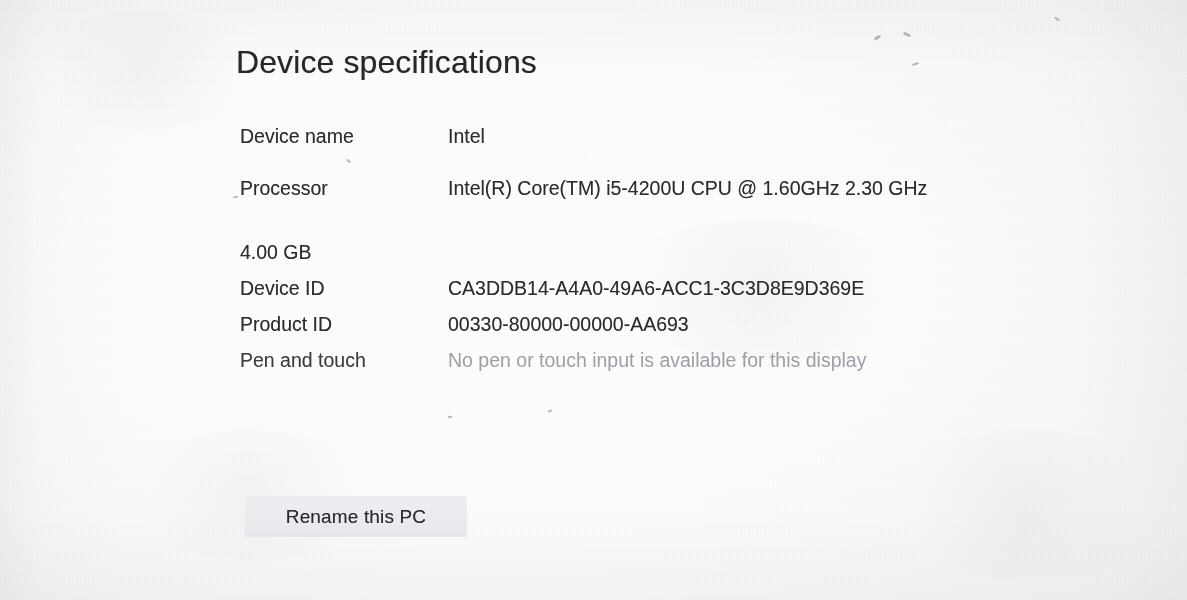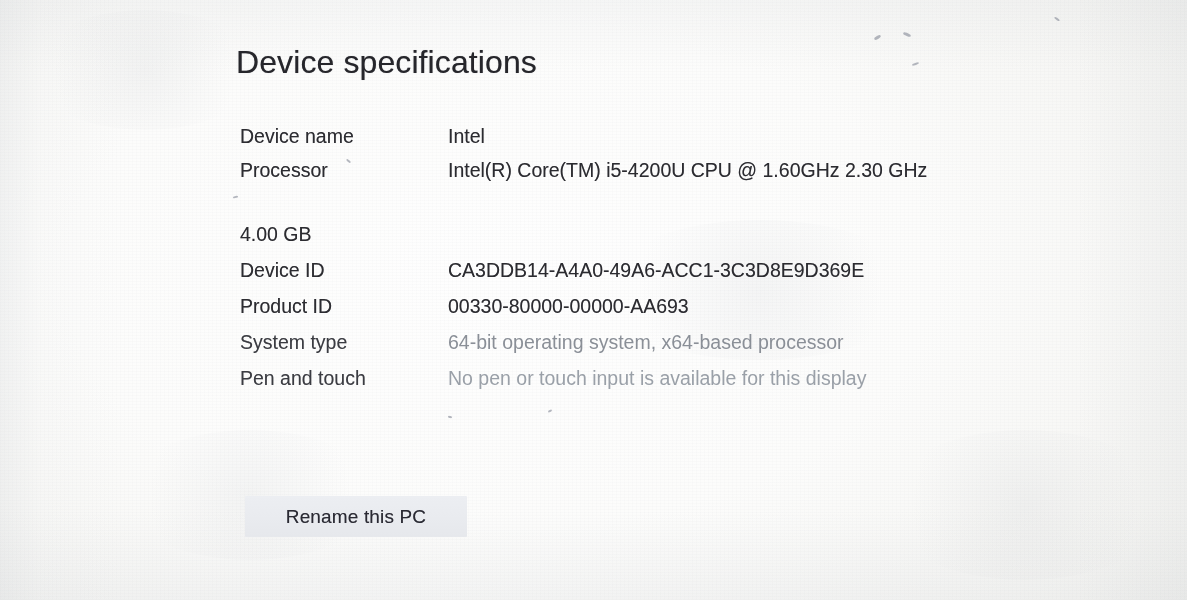--- a/index.html
+++ b/index.html
@@ -84,21 +84,21 @@
     left: 240px;
     top: 123px;
     width: 800px;
   }
 
   .spec-row {
     display: flex;
     align-items: flex-start;
     margin-bottom: 9px;
   }
-  .spec-row.tight { margin-bottom: 7px; }
+  .spec-row.tight { margin-bottom: 25px; }
   .spec-row.gap-after { margin-bottom: 37px; }
 
   .spec-label {
     flex: 0 0 208px;
     font-size: 19.5px;
     line-height: 27px;
     color: #2c2c31;
     white-space: nowrap;
     text-shadow: 0 0 0.6px rgba(45,45,52,0.40);
   }
@@ -188,24 +188,20 @@
       <div class="spec-row">
         <div class="spec-label">Device ID</div>
         <div class="spec-value">CA3DDB14-A4A0-49A6-ACC1-3C3D8E9D369E</div>
       </div>
 
       <div class="spec-row">
         <div class="spec-label">Product ID</div>
         <div class="spec-value">00330-80000-00000-AA693</div>
       </div>
 
-      <div class="spec-row faded">
-        <div class="spec-label">System type</div>
-        <div class="spec-value">64-bit operating system, x64-based processor</div>
-      </div>
 
       <div class="spec-row faded faded-more">
         <div class="spec-label">Pen and touch</div>
         <div class="spec-value">No pen or touch input is available for this display</div>
       </div>
 
     </div>
 
     <button class="rename-button" type="button">Rename this PC</button>
 

